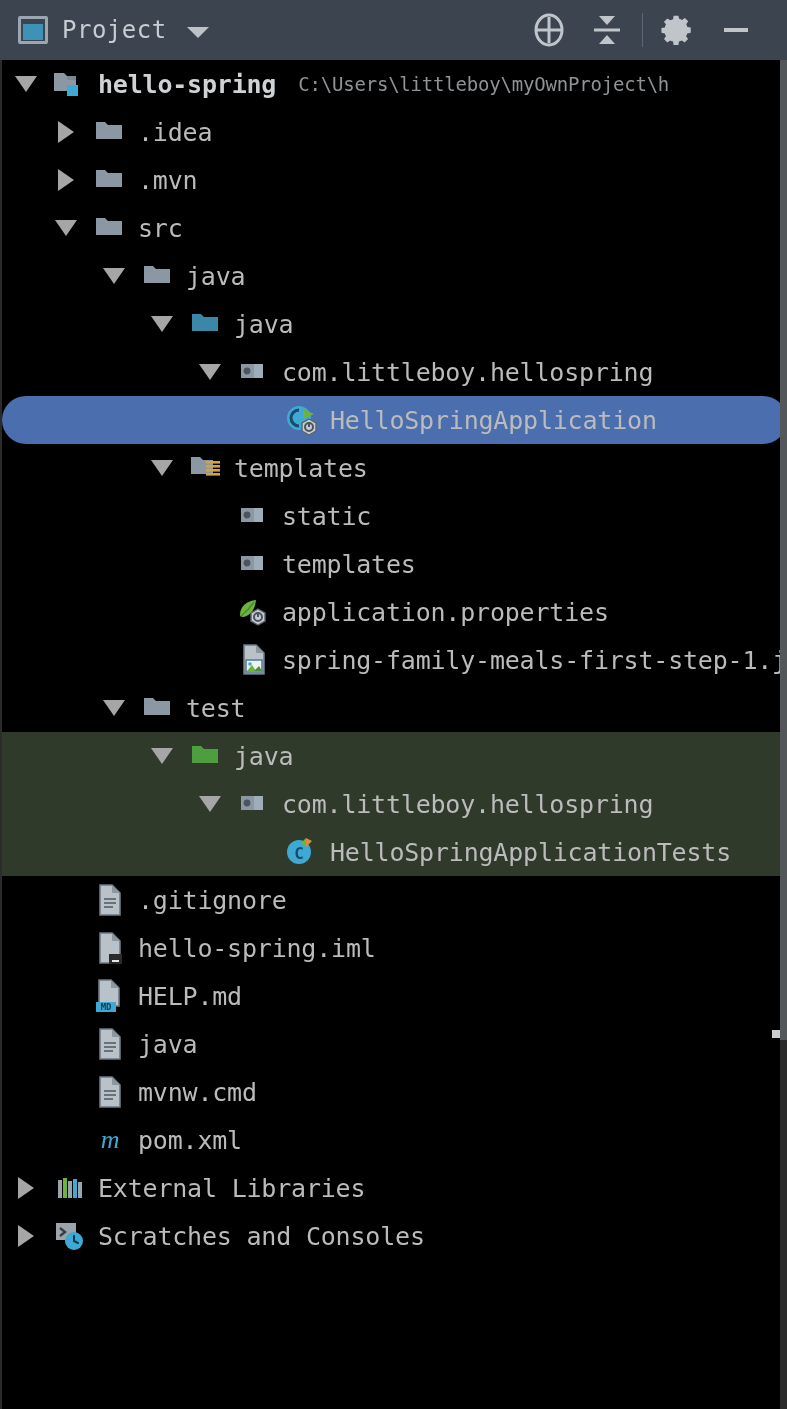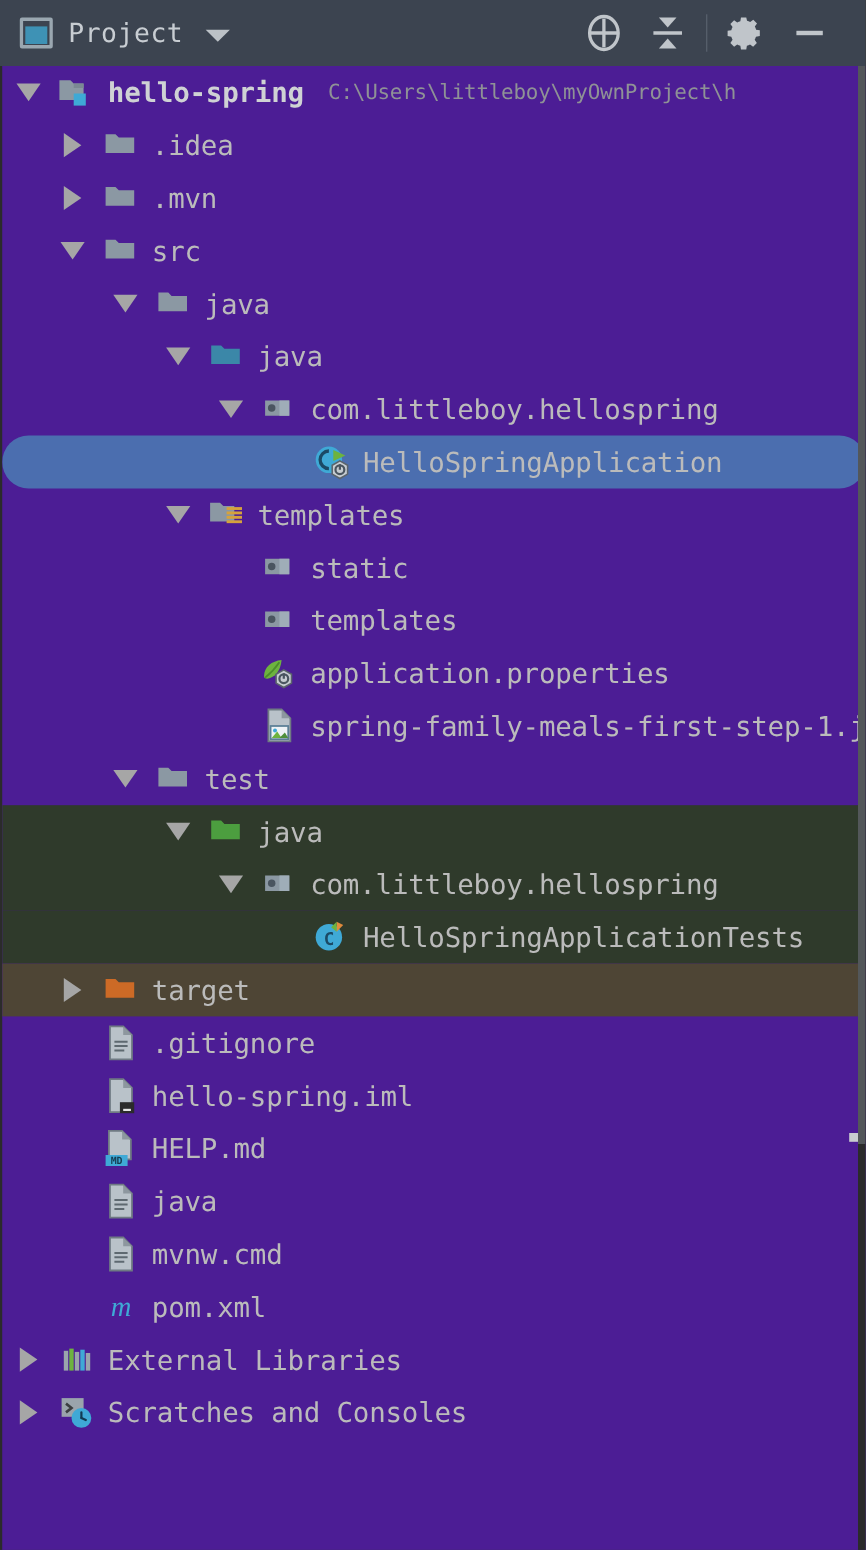--- a/index.html
+++ b/index.html
@@ -44,21 +44,21 @@
   }
   .tb-btn {
     width: 58px; height: 58px; display: flex; align-items: center; justify-content: center;
   }
   .tb-sep { width: 1px; height: 34px; background: #5d6572; margin: 0 6px; }
 
   
   .tree {
     position: absolute; top: 60px; left: 0;
     width: 787px; height: 1349px;
-    background: #4c1d95;
+    background: #000000;
     border-left: 2px solid #2b2b2b;
     overflow: hidden;
   }
   .row {
     position: relative;
     height: 48px;
     display: flex; align-items: center;
     white-space: nowrap;
     font-size: 25px;
     color: #bbbbbb;
@@ -365,32 +365,20 @@
         <div class="icon-slot">
           <svg width="36" height="34" viewBox="0 0 36 34">
         <circle cx="15" cy="17" r="12" fill="#3fa9d6"></circle>
         <text x="15" y="24" font-size="16" font-family="monospace" fill="#1b4a66" text-anchor="middle" font-weight="bold">C</text>
         <polygon points="22,3 28,6 22,12" fill="#e08a3c"></polygon>
         <polygon points="22,3 22,12 17,8" fill="#6db33f"></polygon>
       </svg>
         </div>
         <span class="label">HelloSpringApplicationTests</span>
       </div>
-      <div class="row targetbg">
-        <div style="width: 40px; flex: 0 0 40px;"></div>
-        <div class="arrow-slot">
-          <div class="tri-right"></div>
-        </div>
-        <div class="icon-slot">
-          <svg width="34" height="30" viewBox="0 0 34 30">
-        <path d="M3 5h9l3 3h14v14H3z" fill="#cc6a26"></path>
-      </svg>
-        </div>
-        <span class="label">target</span>
-      </div>
       <div class="row">
         <div style="width: 40px; flex: 0 0 40px;"></div>
         <div class="arrow-slot"></div>
         <div class="icon-slot">
           <svg width="30" height="36" viewBox="0 0 30 36">
         <path d="M5 3h12l8 8v22H5z" fill="#b9c2c9" stroke="#6f7a83" stroke-width="1.6"></path>
         <path d="M17 3v8h8" fill="#8d979f"></path>
         <g stroke="#5e6970" stroke-width="1.8">
           <line x1="9" y1="17" x2="21" y2="17"></line>
           <line x1="9" y1="21" x2="21" y2="21"></line>

